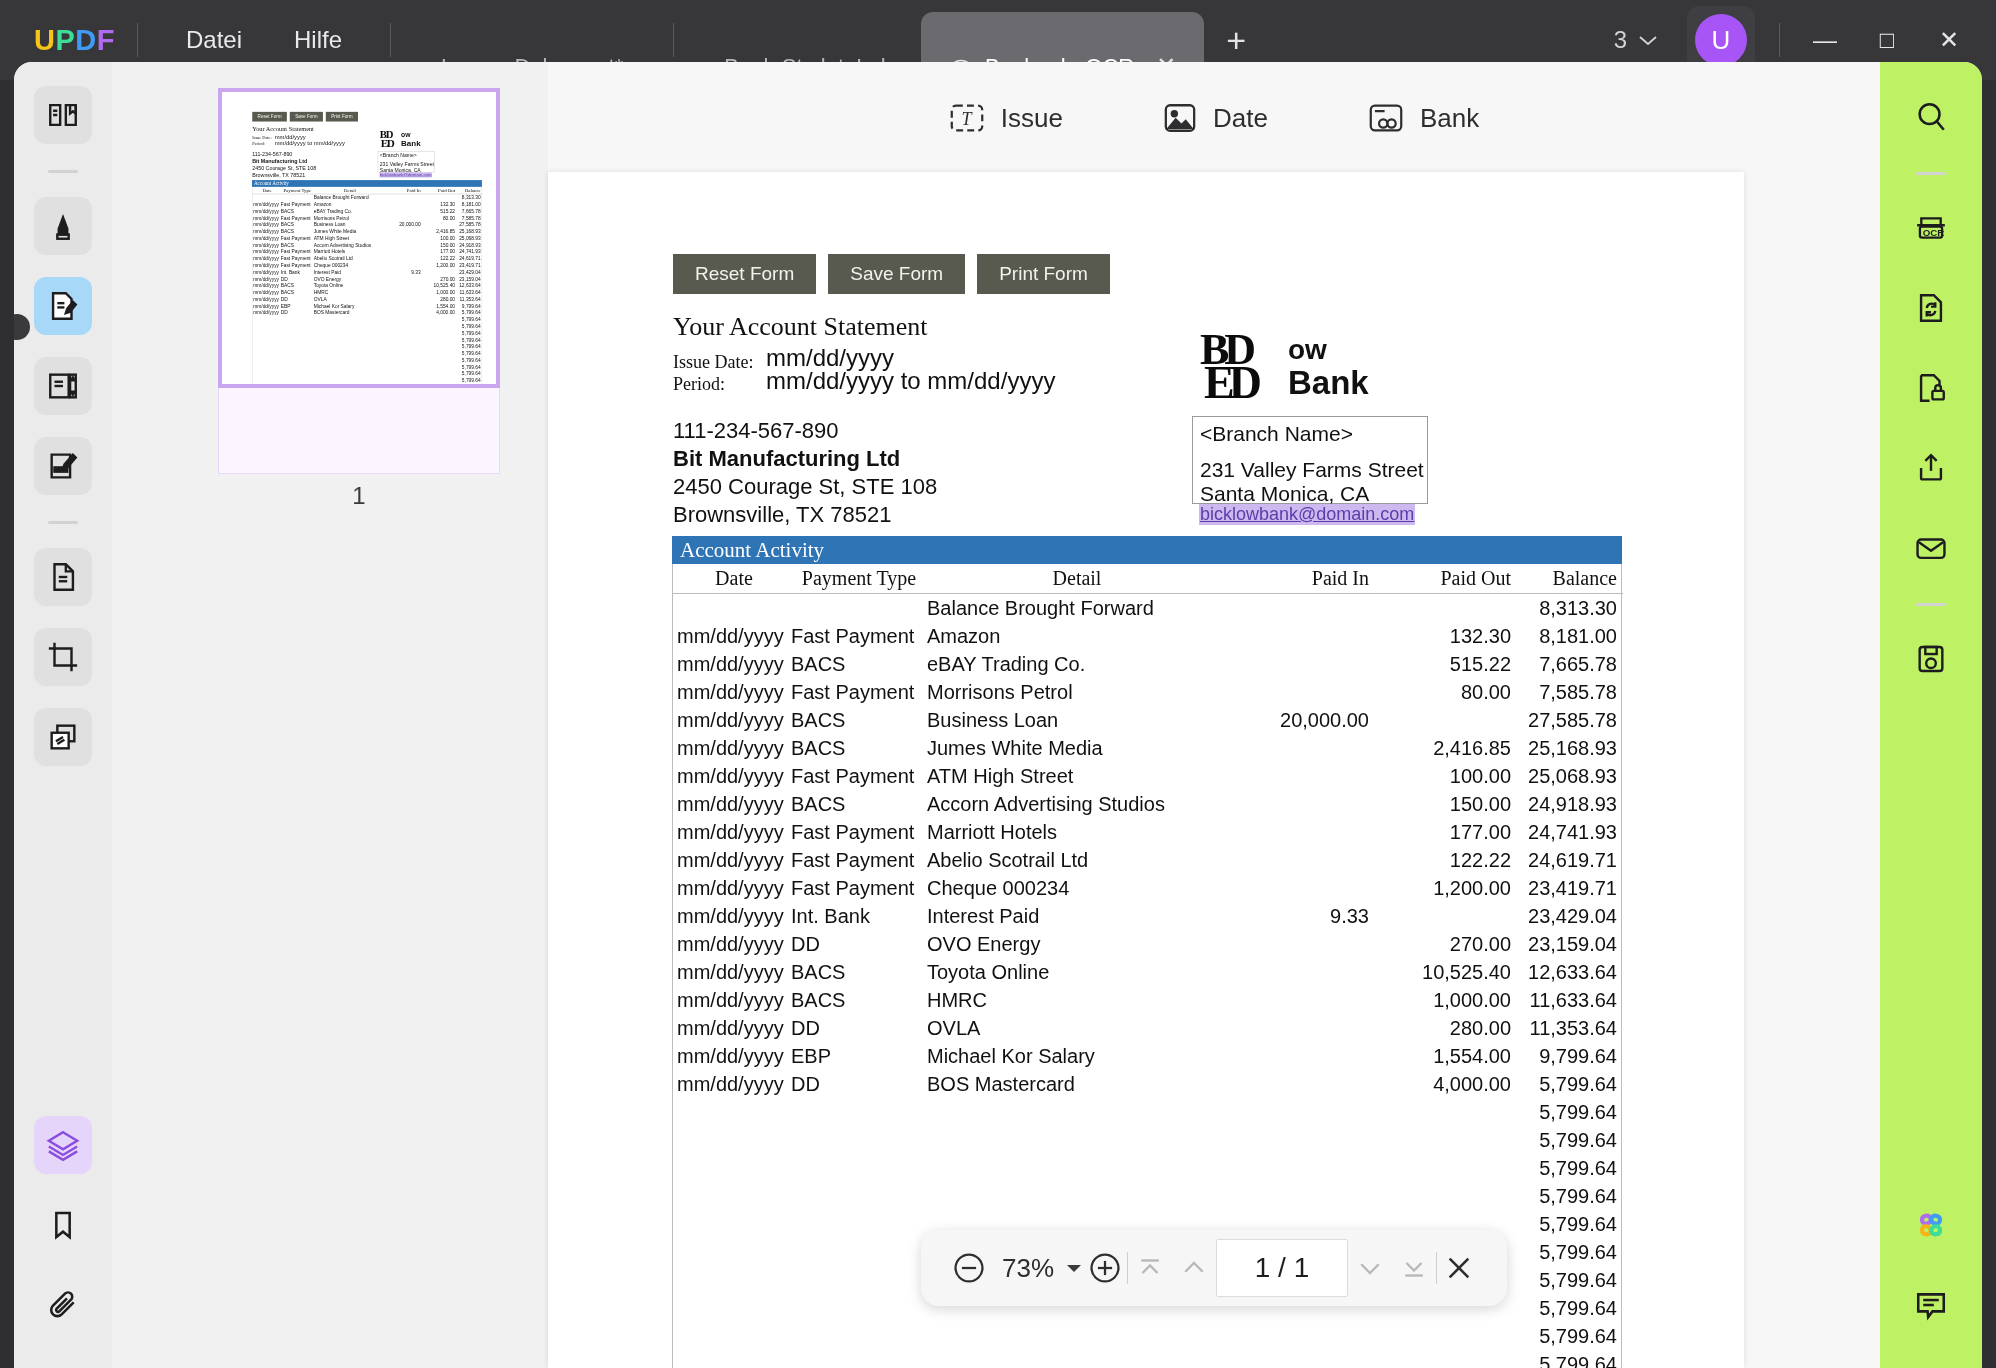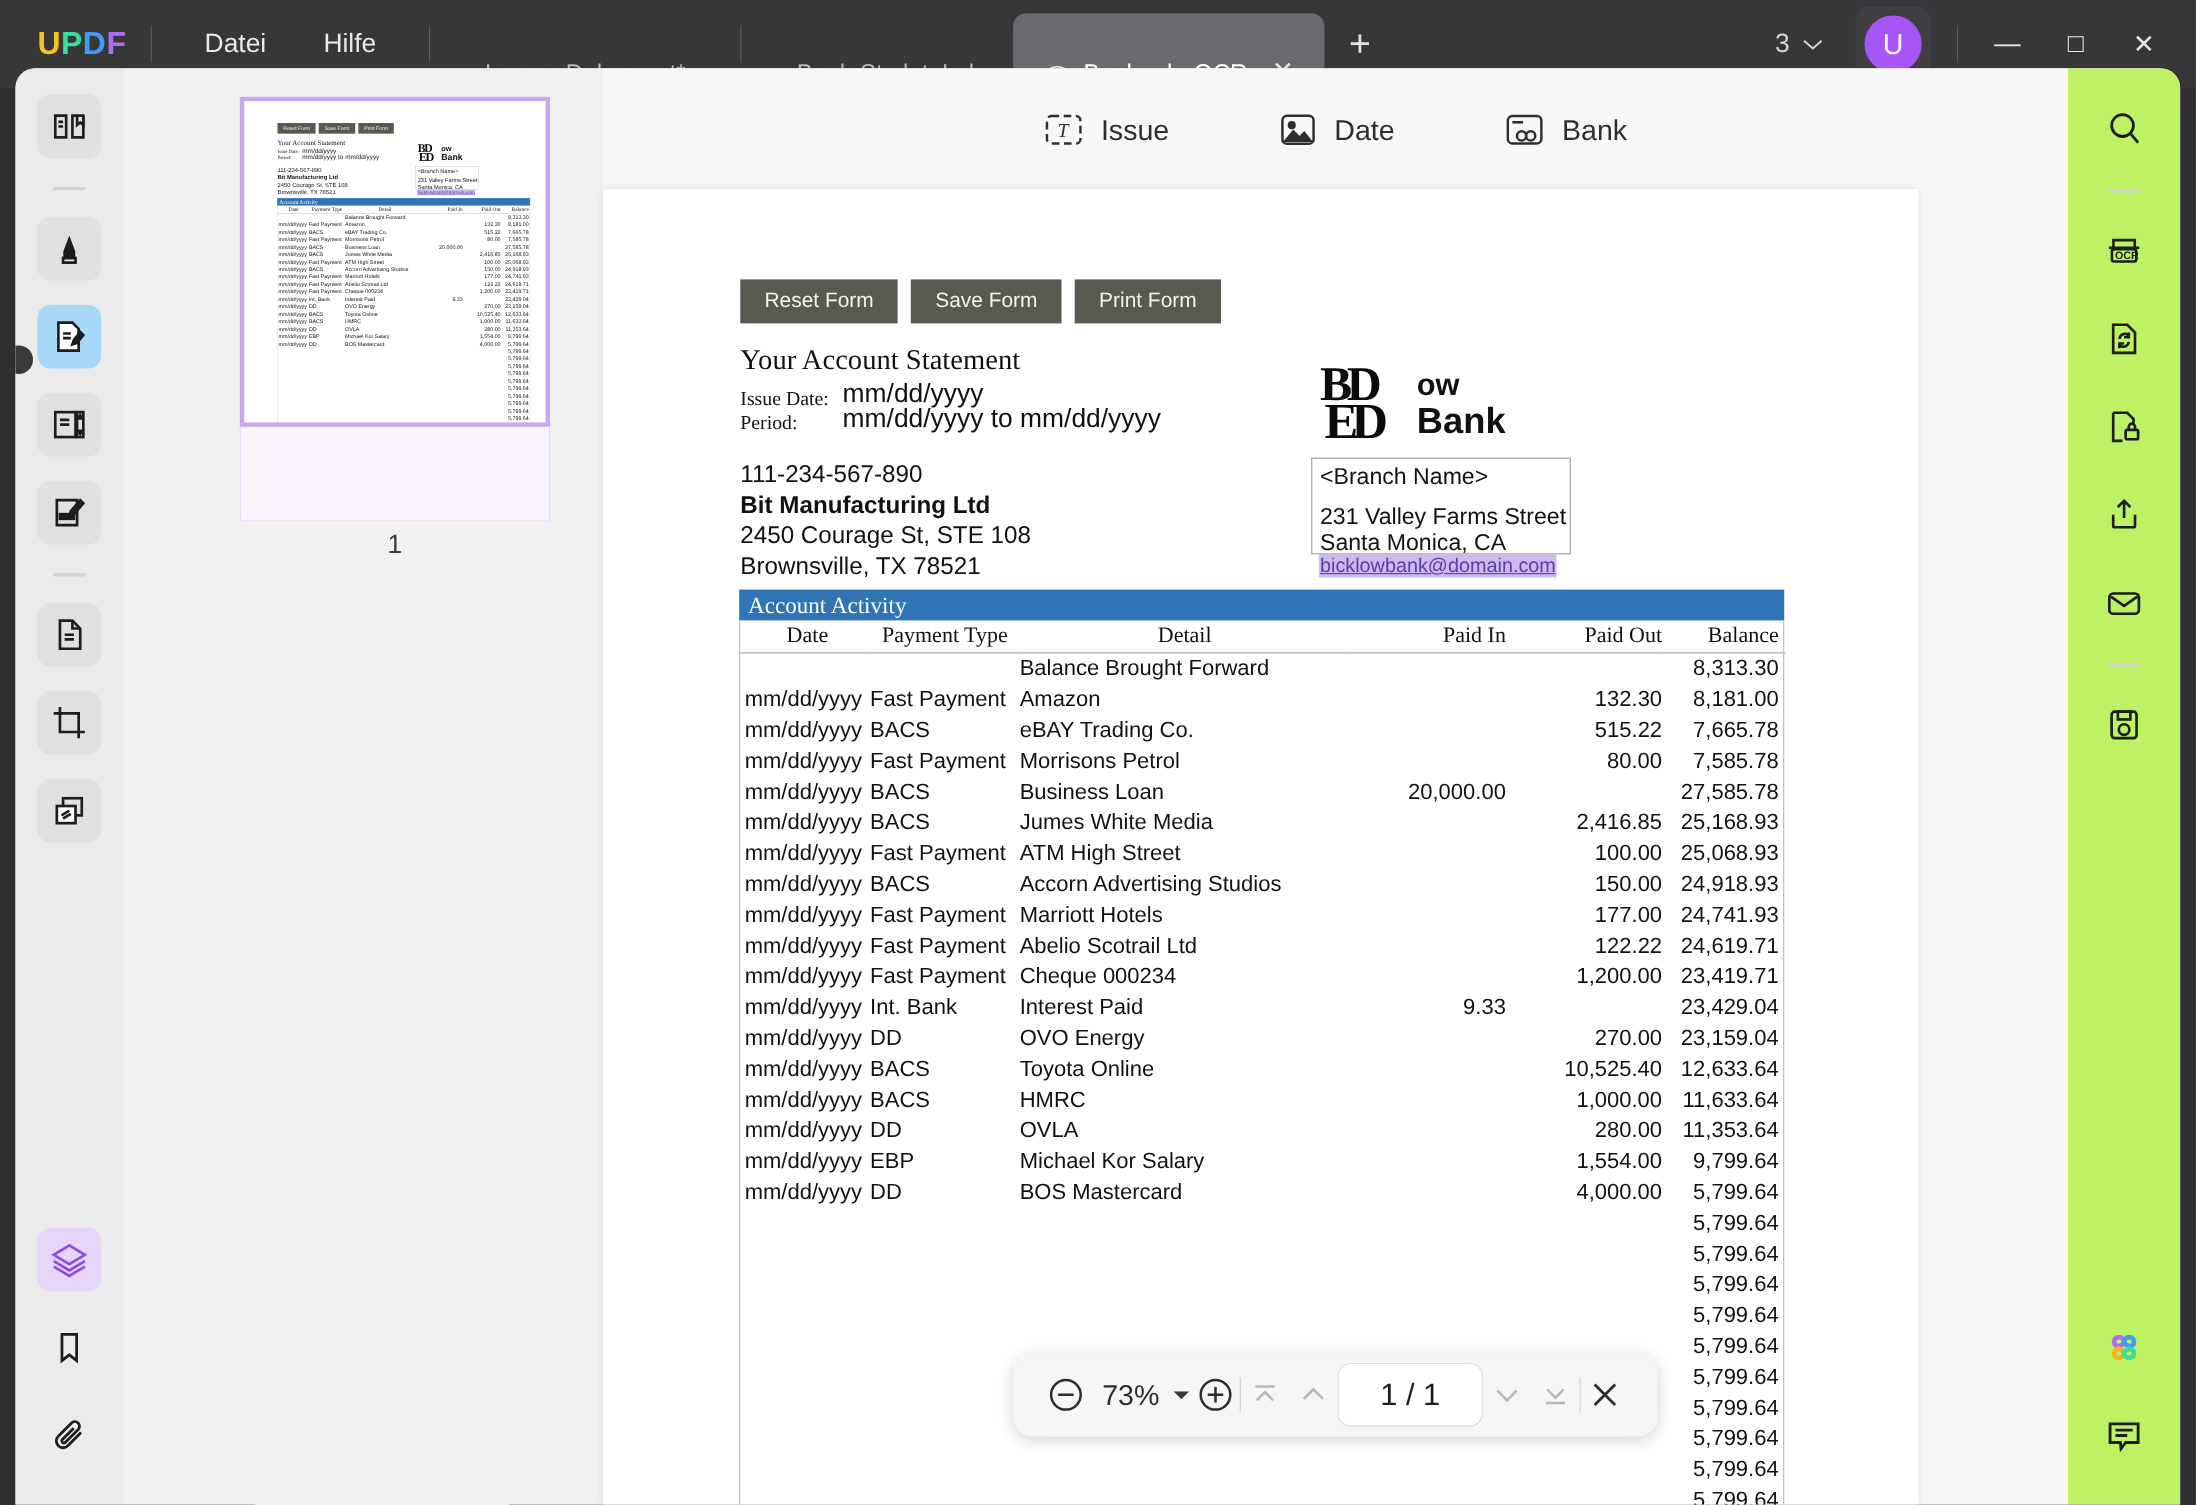--- a/index.html
+++ b/index.html
@@ -138,21 +138,21 @@
     position:absolute; bottom:62px; left:50%; transform:translateX(-50%);
     background:#f6f6f6; border-radius:18px; height:76px; display:flex; align-items:center;
     padding:0 26px; box-shadow:0 3px 14px rgba(0,0,0,.17);
   }
   .zb-ico { width:44px; height:44px; display:flex; align-items:center; justify-content:center;
             font-size:30px; color:#2d2d2f; }
   .zb-ico.dim { color:#b9b9bc; }
   .zb-pct { font-size:26px; color:#2d2d2f; min-width:74px; text-align:center; }
   .zb-caret { font-size:16px; color:#3a3a3c; }
   .zb-sep { width:1px; height:32px; background:#cfcfd2; }
-  .zb-page { background:#fff; border:1px solid #dcdcdf; border-radius:12px; height:58px;
+  .zb-page { background:#fff; border:1px solid #dcdcdf; border-radius:2px; height:58px;
              min-width:132px; display:flex; align-items:center; justify-content:center;
              font-size:28px; color:#1d1d1f; }
 
   svg { display:block; }
 </style>
 </head>
 <body>
 
 <div id="app">
 

